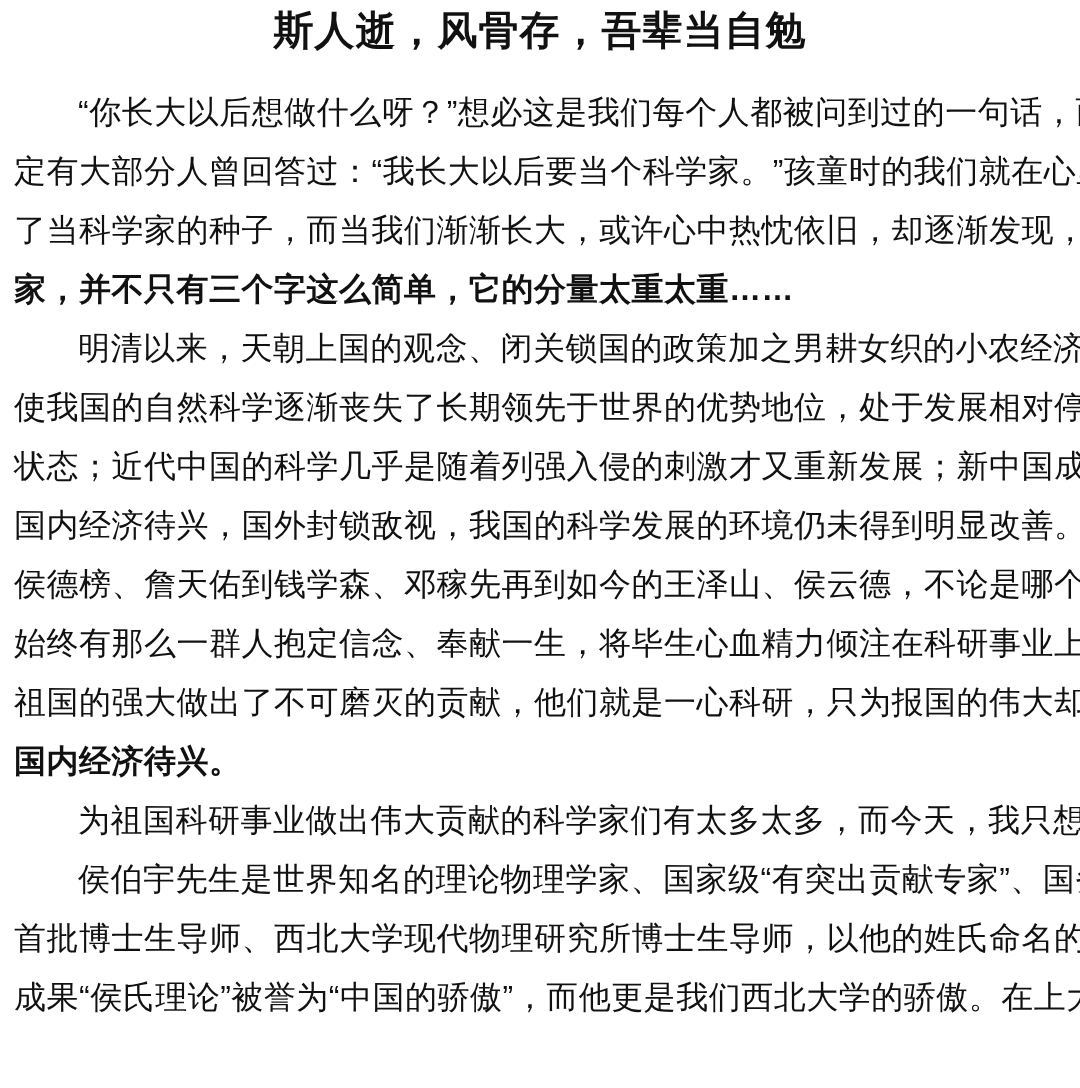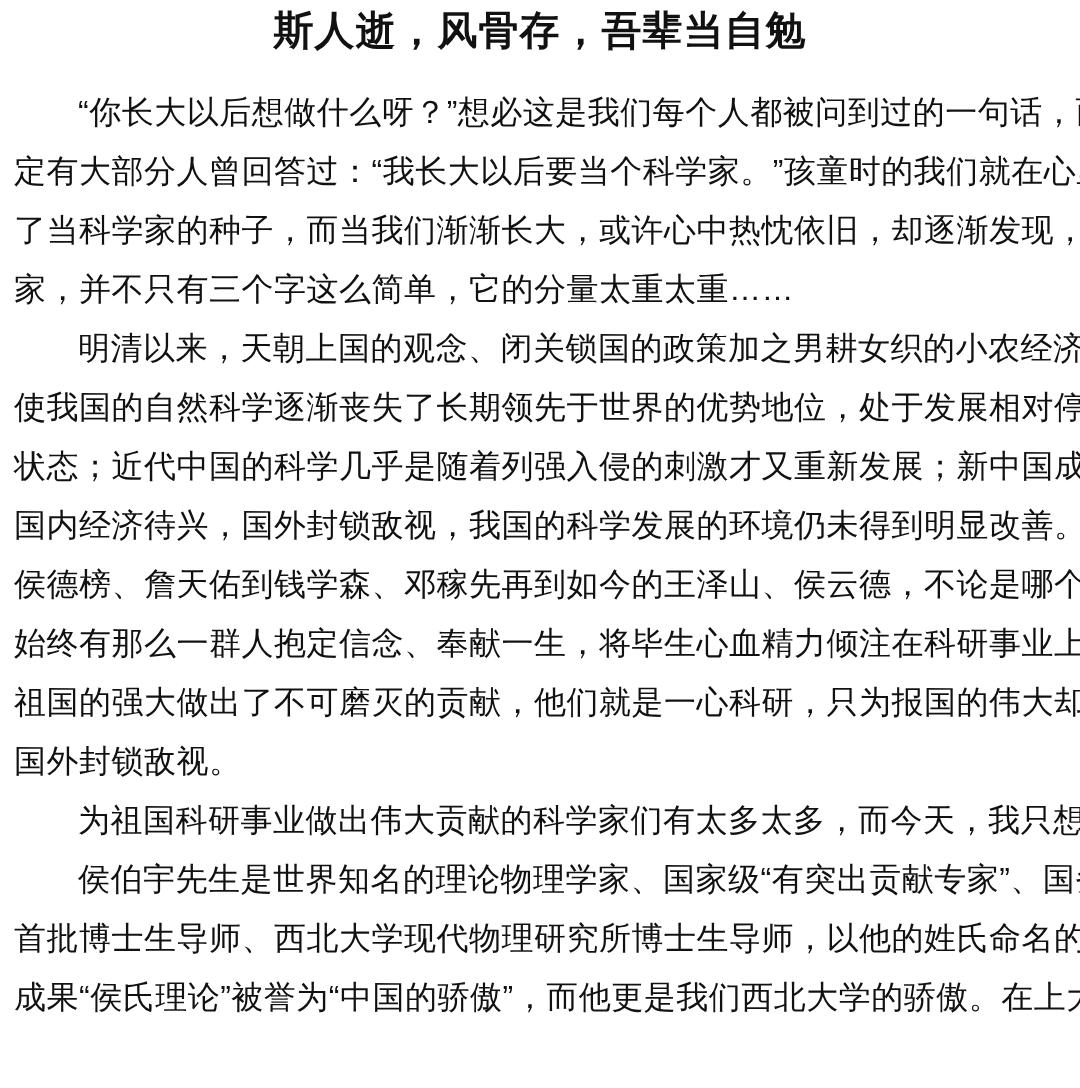--- a/index.html
+++ b/index.html
@@ -36,20 +36,21 @@
     text-align-last: justify;
     white-space: nowrap;
     letter-spacing: 0.5px;
   }
   .p-start {
     text-indent: 2em;
   }
   .p-end {
     text-align-last: left;
     white-space: normal;
+    font-weight: bold;
   }
 </style>
 </head>
 <body>
 
 <div class="page">
 
   <h1 class="title">斯人逝，风骨存，吾辈当自勉</h1>
 
   <div class="content">
@@ -59,21 +60,21 @@
     <div class="line">了当科学家的种子，而当我们渐渐长大，或许心中热忱依旧，却逐渐发现，科学</div>
     <div class="line p-end">家，并不只有三个字这么简单，它的分量太重太重……</div>
 
     <div class="line p-start">明清以来，天朝上国的观念、闭关锁国的政策加之男耕女织的小农经济基础，</div>
     <div class="line">使我国的自然科学逐渐丧失了长期领先于世界的优势地位，处于发展相对停滞的</div>
     <div class="line">状态；近代中国的科学几乎是随着列强入侵的刺激才又重新发展；新中国成立后，</div>
     <div class="line">国内经济待兴，国外封锁敌视，我国的科学发展的环境仍未得到明显改善。但从</div>
     <div class="line">侯德榜、詹天佑到钱学森、邓稼先再到如今的王泽山、侯云德，不论是哪个阶段，</div>
     <div class="line">始终有那么一群人抱定信念、奉献一生，将毕生心血精力倾注在科研事业上，为</div>
     <div class="line">祖国的强大做出了不可磨灭的贡献，他们就是一心科研，只为报国的伟大却从不</div>
-    <div class="line p-end">国外封锁敌视。</div>
+    <div class="line p-end">国内经济待兴。</div>
 
     <div class="line p-start">为祖国科研事业做出伟大贡献的科学家们有太多太多，而今天，我只想与大</div>
 
     <div class="line p-start">侯伯宇先生是世界知名的理论物理学家、国家级“有突出贡献专家”、国务院</div>
     <div class="line">首批博士生导师、西北大学现代物理研究所博士生导师，以他的姓氏命名的研究</div>
     <div class="line">成果“侯氏理论”被誉为“中国的骄傲”，而他更是我们西北大学的骄傲。在上大学</div>
 
   </div>
 </div>
 

